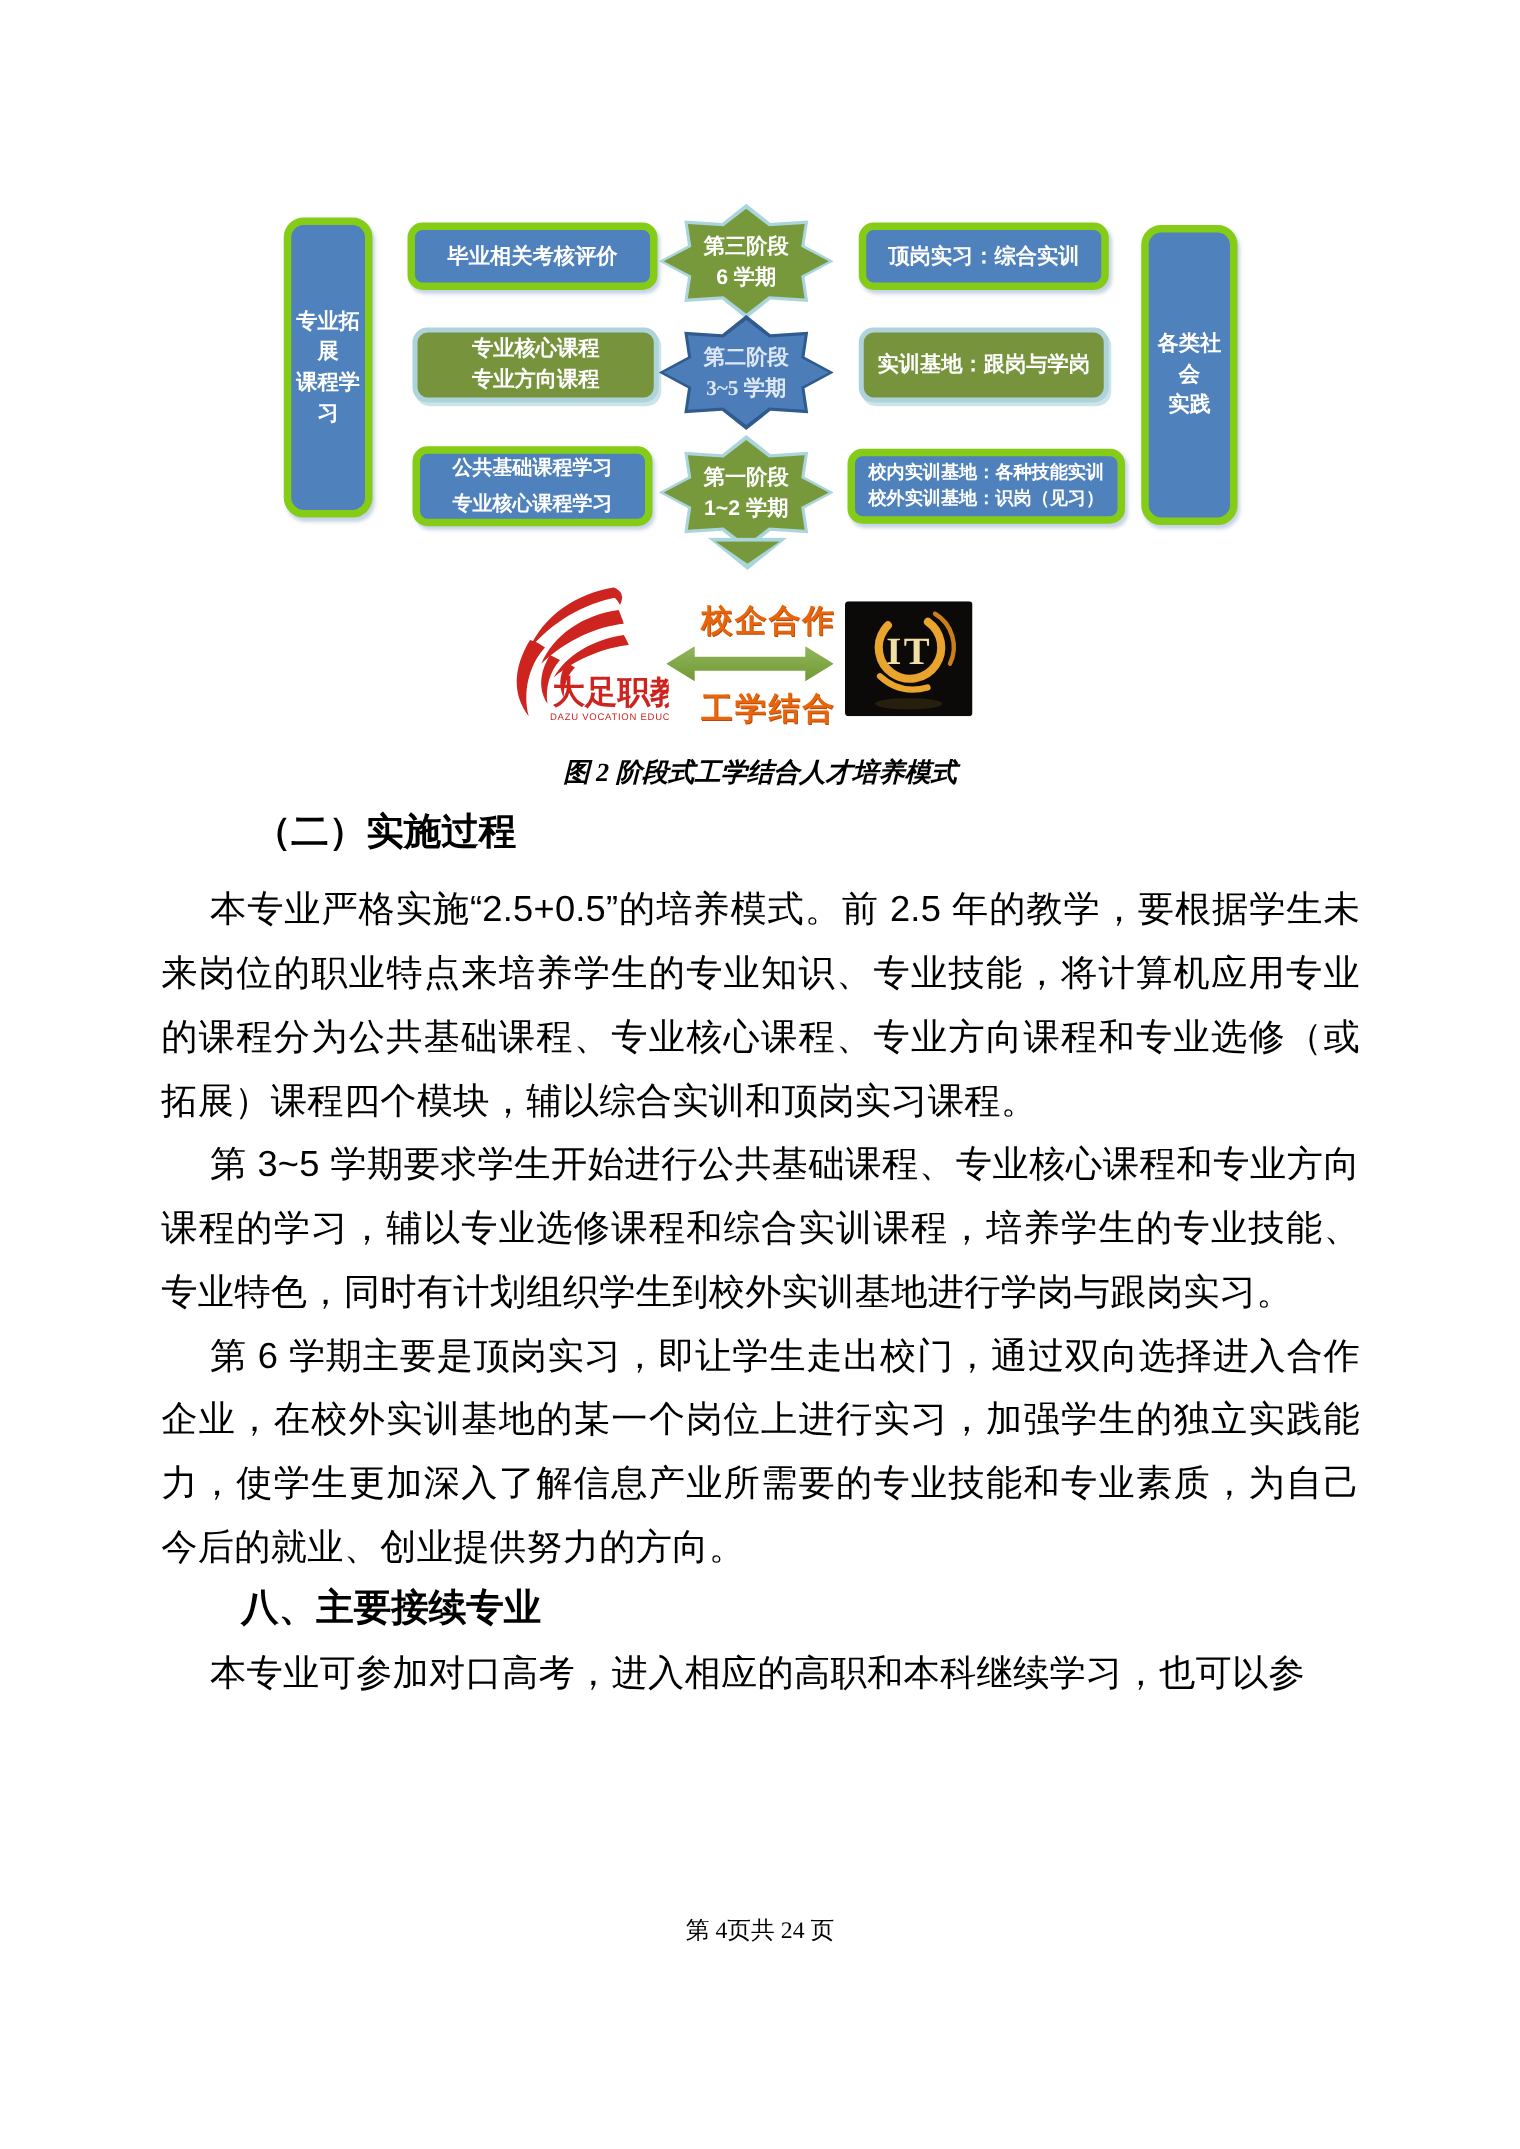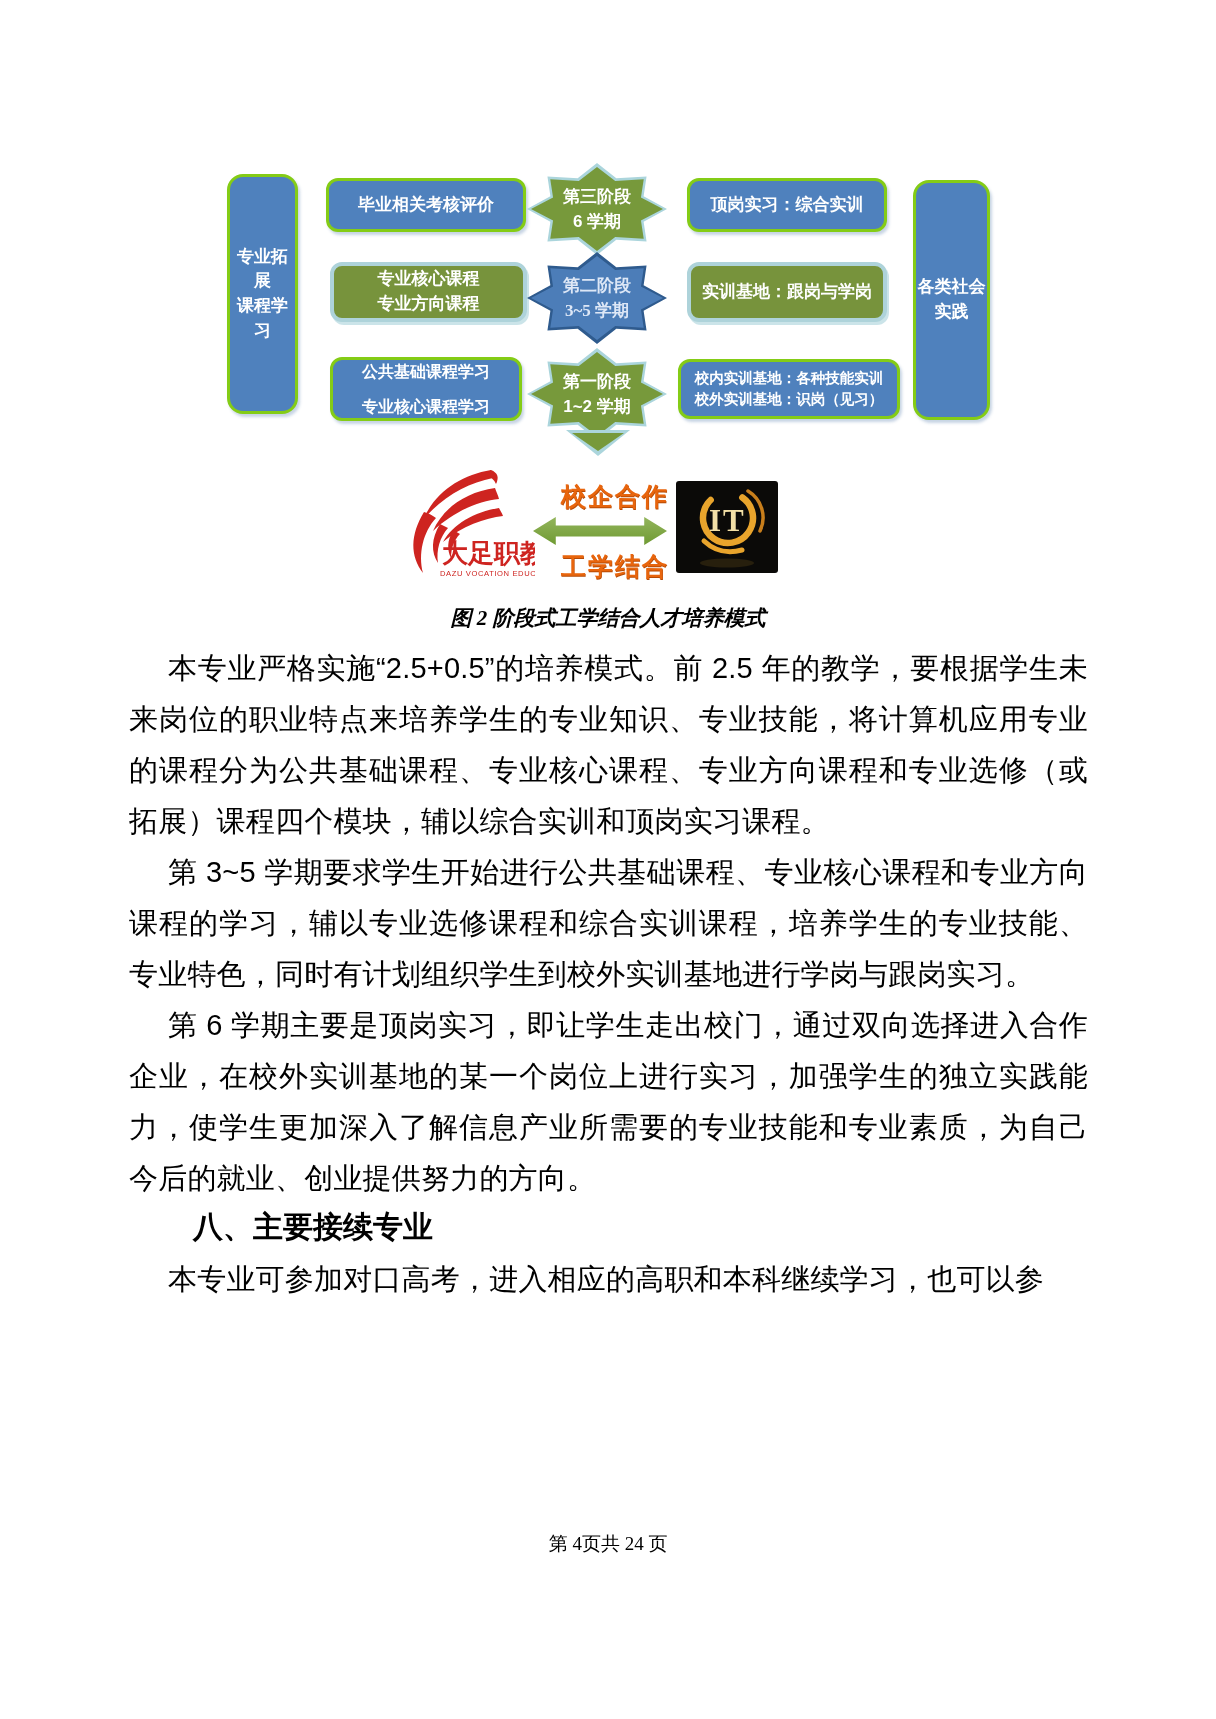--- a/index.html
+++ b/index.html
@@ -24,21 +24,21 @@
     align-items: center;
     justify-content: center;
     text-align: center;
     color: #ffffff;
     font-weight: bold;
     border-radius: 12px;
     line-height: 1.45;
   }
   .dbox.blue {
     background: #4f81bd;
-    border: 3px solid #84cc16;
+    border: 6px solid #84cc16;
     box-shadow: 2px 3px 3px rgba(130,160,195,0.45);
   }
   .dbox.green {
     background: #77933c;
     border: 4px solid #aed3da;
     box-shadow: 2px 3px 0 rgba(160,205,215,0.55);
   }
 
   .rail-left  { left: 227px; top: 174px; width: 71px;  height: 240px; font-size: 17px; border-radius: 16px; }
   .rail-right { left: 913px; top: 180px; width: 77px;  height: 240px; font-size: 17px; border-radius: 16px; }
@@ -238,20 +238,21 @@
         <path d="M28 60 Q44 75 66 69" fill="none" stroke="#e8a42c" stroke-width="5" stroke-linecap="round"></path>
         <ellipse cx="51" cy="82" rx="27" ry="4.5" fill="#4a3a14" opacity="0.45"></ellipse>
         <text x="33" y="50" font-size="31" font-weight="bold" fill="#f2dfa6" font-family="Liberation Serif, DejaVu Serif, serif" letter-spacing="2">IT</text>
       </svg>
     </div>
   </div>
 
   <div class="fig-caption">图 2  阶段式工学结合人才培养模式</div>
 
   <div class="content">
+    <div class="sec-heading">（二）实施过程</div>
     <p class="body-p">本专业严格实施“2.5+0.5”的培养模式。前 2.5 年的教学，要根据学生未来岗位的职业特点来培养学生的专业知识、专业技能，将计算机应用专业的课程分为公共基础课程、专业核心课程、专业方向课程和专业选修（或拓展）课程四个模块，辅以综合实训和顶岗实习课程。</p>
     <p class="body-p">第 3~5 学期要求学生开始进行公共基础课程、专业核心课程和专业方向课程的学习，辅以专业选修课程和综合实训课程，培养学生的专业技能、专业特色，同时有计划组织学生到校外实训基地进行学岗与跟岗实习。</p>
     <p class="body-p">第 6 学期主要是顶岗实习，即让学生走出校门，通过双向选择进入合作企业，在校外实训基地的某一个岗位上进行实习，加强学生的独立实践能力，使学生更加深入了解信息产业所需要的专业技能和专业素质，为自己今后的就业、创业提供努力的方向。</p>
     <div class="sec-heading second">八、主要接续专业</div>
     <p class="body-p">本专业可参加对口高考，进入相应的高职和本科继续学习，也可以参</p>
   </div>
 
   <div class="footer">第 4页共 24 页</div>
 
 </div>

